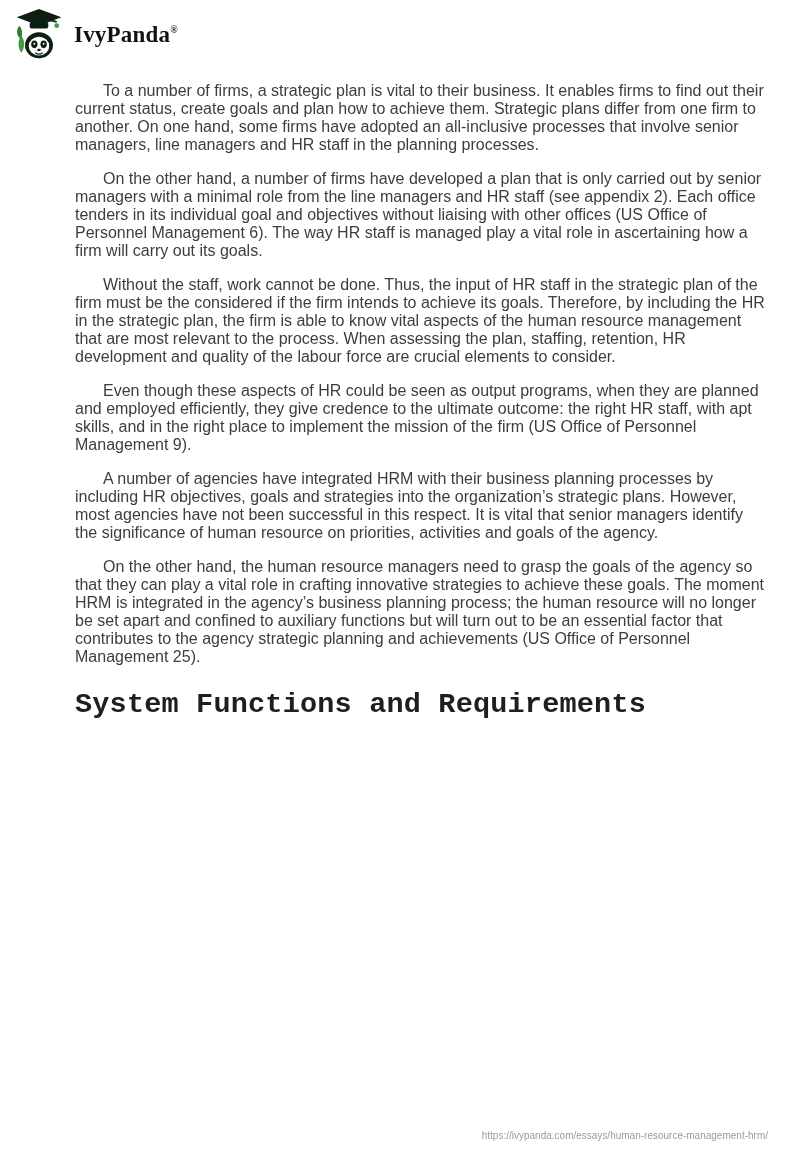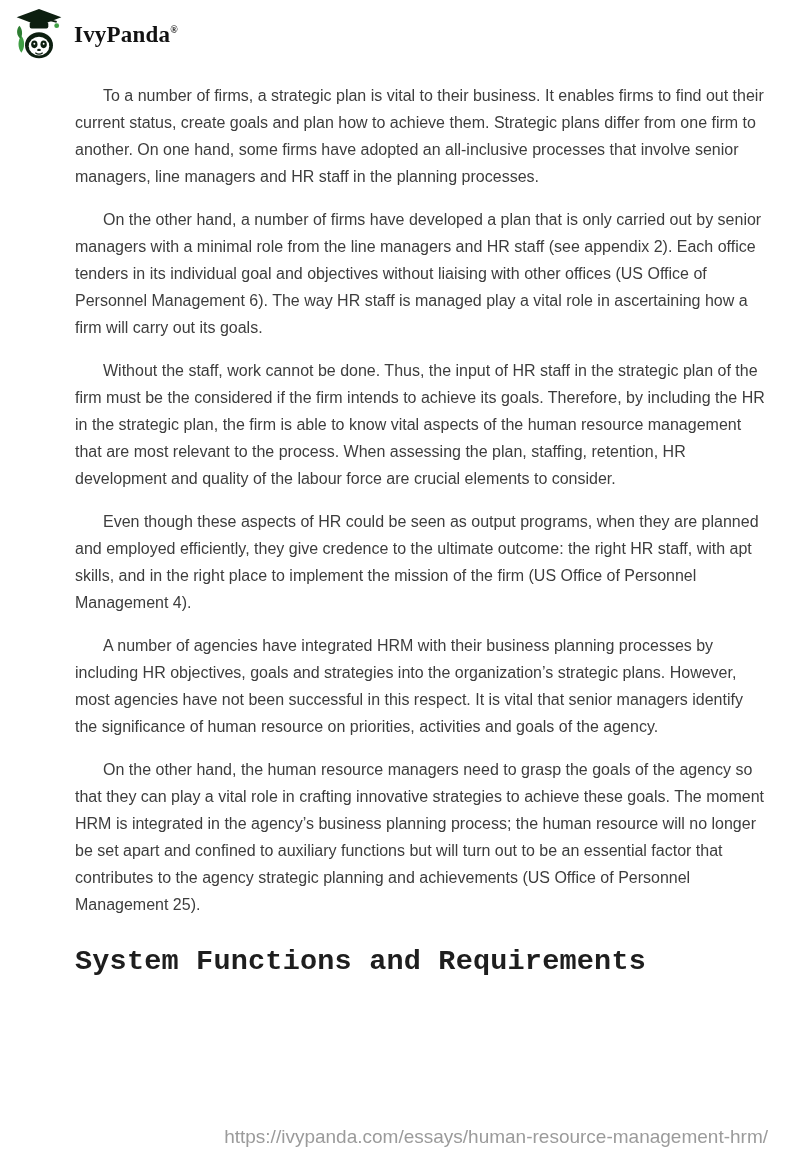--- a/index.html
+++ b/index.html
@@ -47,43 +47,43 @@
   .page-title {
     color: #6e6e6e;
     font-size: 13.5px;
     margin-top: 15px;
   }
   
   .content {
     padding: 20px 32px 0 75px;
     color: #3d3d3d;
     font-size: 16px;
-    line-height: 27px;
+    line-height: 18px;
   }
   p.para {
     margin: 0 0 16px 0;
     text-indent: 28px;
     text-align: left;
   }
   h1.section-heading {
     font-size: 28.5px;
     font-weight: bold;
     color: #1e1e1e;
     margin: 30px 0 24px 0;
     letter-spacing: 0.2px;
     text-indent: 0;
     font-family: Liberation Mono, monospace;
   }
   
   .footer-url {
     position: absolute;
-    bottom: 12px;
+    bottom: 19px;
     right: 32px;
     color: #9b9b9b;
-    font-size: 19px;
+    font-size: 10px;
     cursor: pointer;
   }
   .logo-svg { display: block; }
 </style>
 </head>
 <body>
 
 <div class="page">
 
   <div class="header">
@@ -112,21 +112,21 @@
         </svg>
       </span>
       <span class="brand-name"><span>IvyPanda</span><sup class="brand-reg">®</sup></span>
     </div>
   </div>
 
   <div class="content">
     <p class="para">To a number of firms, a strategic plan is vital to their business. It enables firms to find out their current status, create goals and plan how to achieve them. Strategic plans differ from one firm to another. On one hand, some firms have adopted an all-inclusive processes that involve senior managers, line managers and HR staff in the planning processes.</p>
     <p class="para">On the other hand, a number of firms have developed a plan that is only carried out by senior managers with a minimal role from the line managers and HR staff (see appendix 2). Each office tenders in its individual goal and objectives without liaising with other offices (US Office of Personnel Management 6). The way HR staff is managed play a vital role in ascertaining how a firm will carry out its goals.</p>
     <p class="para">Without the staff, work cannot be done. Thus, the input of HR staff in the strategic plan of the firm must be the considered if the firm intends to achieve its goals. Therefore, by including the HR in the strategic plan, the firm is able to know vital aspects of the human resource management that are most relevant to the process. When assessing the plan, staffing, retention, HR development and quality of the labour force are crucial elements to consider.</p>
-    <p class="para">Even though these aspects of HR could be seen as output programs, when they are planned and employed efficiently, they give credence to the ultimate outcome: the right HR staff, with apt skills, and in the right place to implement the mission of the firm (US Office of Personnel Management 4).</p>
+    <p class="para">Even though these aspects of HR could be seen as output programs, when they are planned and employed efficiently, they give credence to the ultimate outcome: the right HR staff, with apt skills, and in the right place to implement the mission of the firm (US Office of Personnel Management 9).</p>
     <p class="para">A number of agencies have integrated HRM with their business planning processes by including HR objectives, goals and strategies into the organization’s strategic plans. However, most agencies have not been successful in this respect. It is vital that senior managers identify the significance of human resource on priorities, activities and goals of the agency.</p>
     <p class="para">On the other hand, the human resource managers need to grasp the goals of the agency so that they can play a vital role in crafting innovative strategies to achieve these goals. The moment HRM is integrated in the agency’s business planning process; the human resource will no longer be set apart and confined to auxiliary functions but will turn out to be an essential factor that contributes to the agency strategic planning and achievements (US Office of Personnel Management 25).</p>
 
     <h1 class="section-heading">System Functions and Requirements</h1>
 
   </div>
 
   <div class="footer-url">https://ivypanda.com/essays/human-resource-management-hrm/</div>
 
 </div>

